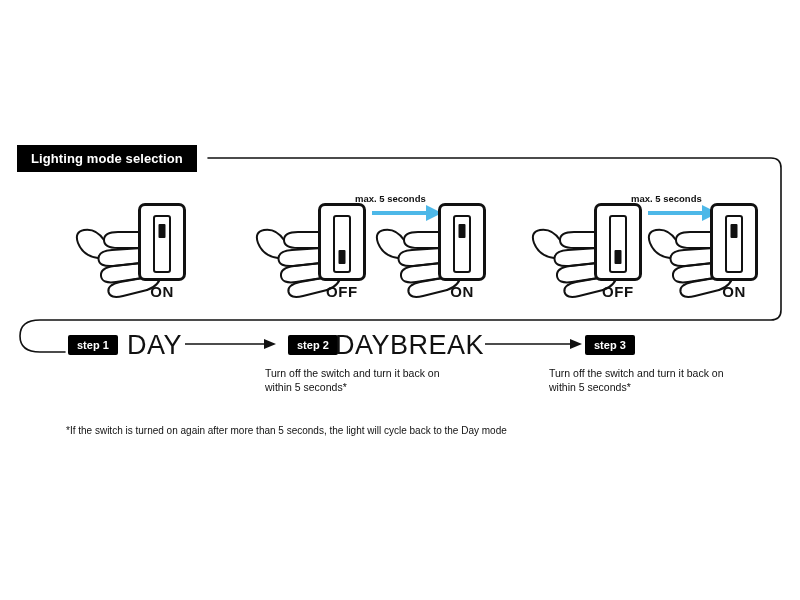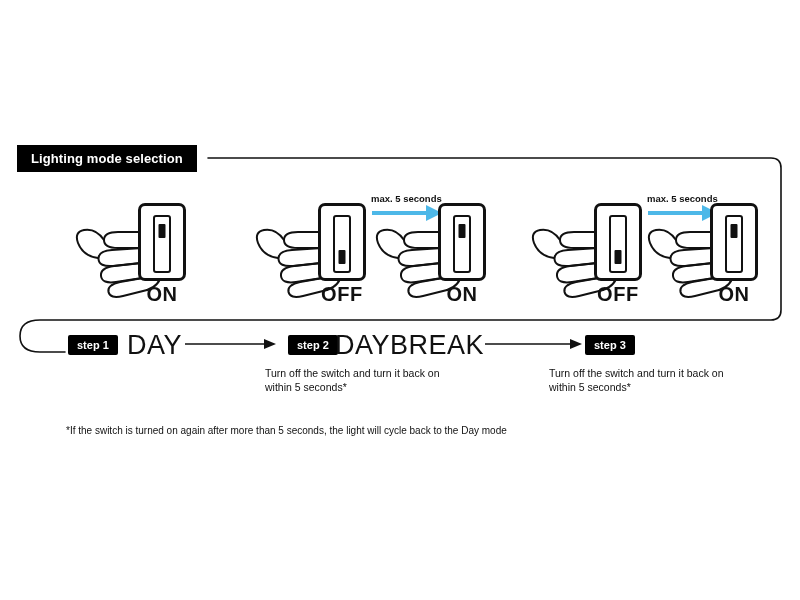--- a/index.html
+++ b/index.html
@@ -70,35 +70,34 @@
     width: 7px;
     height: 14px;
     background: #111111;
     border-radius: 1px;
   }
   .switch.up .rocker .nub { top: 7px; }
   .switch.down .rocker .nub { bottom: 7px; }
 
   .state-label {
     position: absolute;
-    font-size: 20px;
+    font-size: 15px;
     font-weight: bold;
     letter-spacing: 0.6px;
     text-align: center;
     width: 70px;
   }
 
   
   .timing-label {
     position: absolute;
     font-size: 9.5px;
     font-weight: bold;
     color: #111111;
     white-space: nowrap;
-    margin-left: 16px;
   }
 
   
   .step-chip {
     position: absolute;
     height: 20px;
     padding: 8px 9px;
     background: #000000;
     color: #ffffff;
     font-size: 11px;

